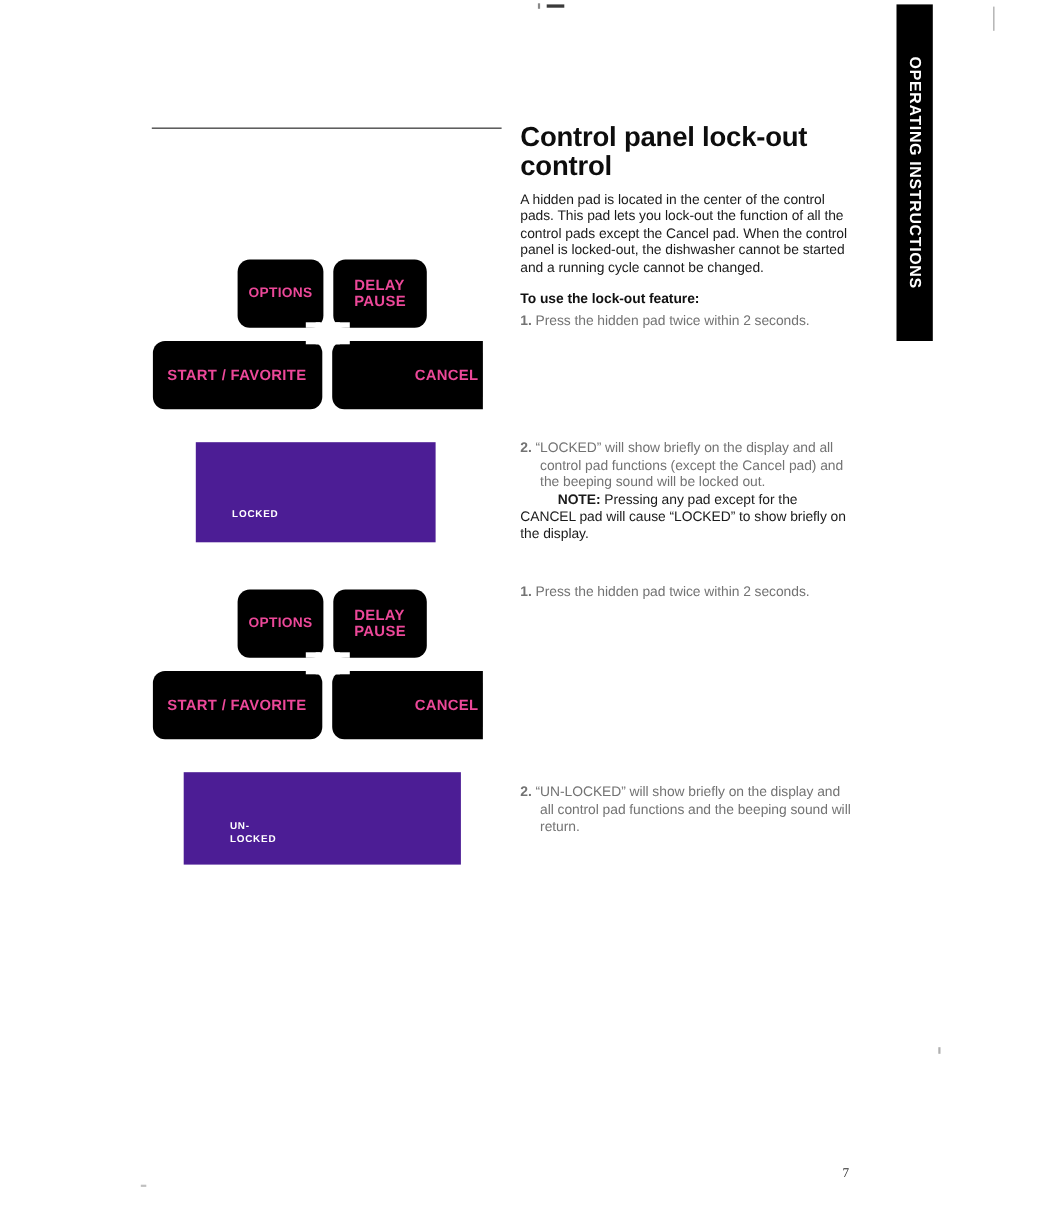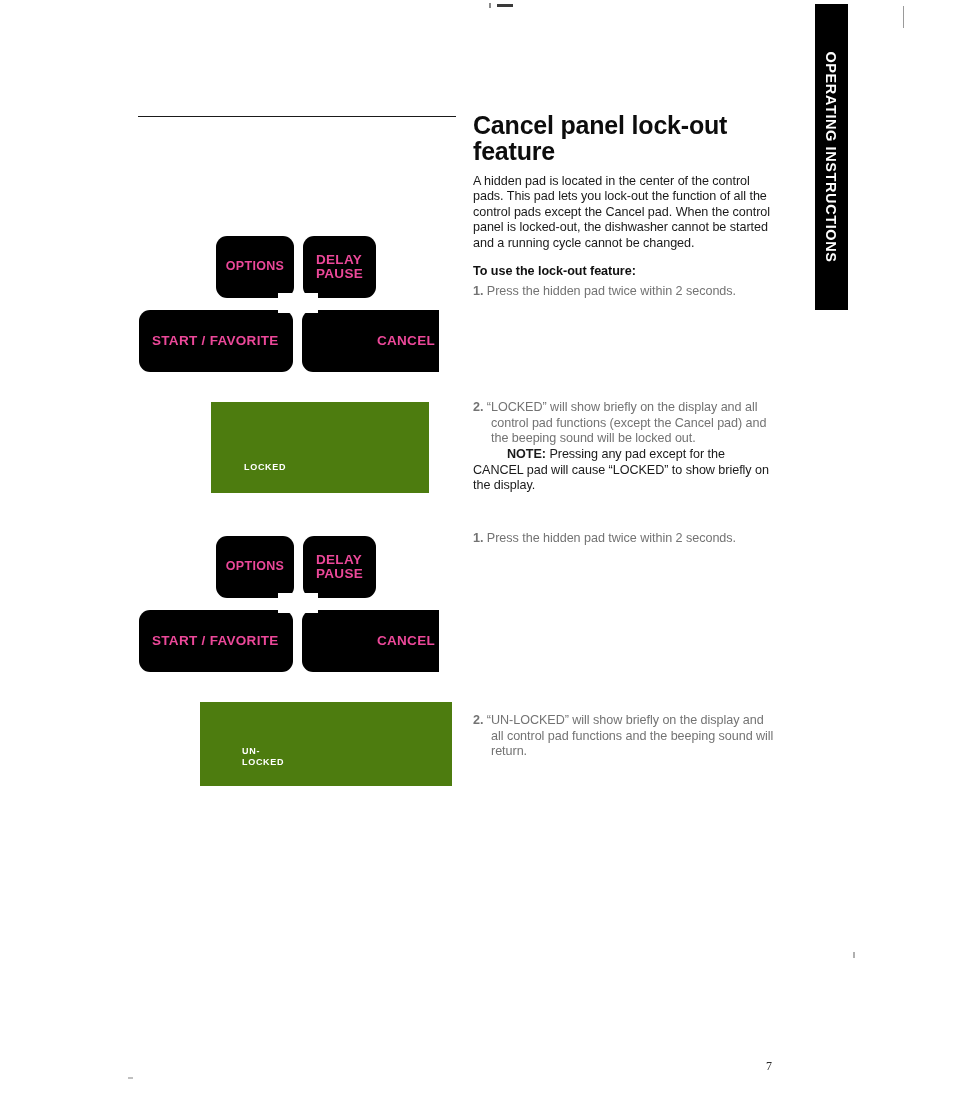--- a/index.html
+++ b/index.html
@@ -169,21 +169,21 @@
     text-align: left;
     line-height: 1.06;
     letter-spacing: 0.3px;
   }
   .pad-options {
     left: 0px; top: 0px; width: 78px; height: 62px;
     border-radius: 11px;
     font-size: 12.5px;
   }
   .pad-delay {
-    left: 87px; top: 0px; width: 73px; height: 62px;
+    left: 87px; top: 0px; width: 85px; height: 62px;
     border-radius: 11px;
     font-size: 13.5px;
   }
   .pad-start {
     left: -77px; top: 74px; width: 154px; height: 62px;
     border-radius: 11px;
     font-size: 13.5px;
     justify-content: flex-start;
     padding-left: 13px;
     box-sizing: border-box;
@@ -220,28 +220,27 @@
   .hp-bl-v { left: 11px; top: 20px; width: 5px;  height: 12px; }
   .hp-bl-d { left: 2px;  top: 20px; width: 5px;  height: 5px; }
   
   .hp-br-h { left: 29px; top: 27px; width: 13px; height: 5px; }
   .hp-br-v { left: 28px; top: 20px; width: 5px;  height: 12px; }
   .hp-br-d { left: 37px; top: 20px; width: 5px;  height: 5px; }
 
   
   .display {
     position: absolute;
-    background: #4d7c0f;
+    background: #4c1d95;
     color: #ffffff;
     font-family: "Liberation Sans Narrow", "Liberation Sans", sans-serif;
     font-weight: bold;
     font-size: 9px;
     letter-spacing: 0.7px;
     line-height: 1.25;
-    margin-left: 33px;
   }
   .display .disp-text {
     position: absolute;
   }
   .display-locked   { left: 178px; top: 402px; width: 218px; height: 91px; }
   .display-locked .disp-text { left: 33px; top: 60px; }
   .display-unlocked { left: 167px; top: 702px; width: 252px; height: 84px; }
   .display-unlocked .disp-text { left: 42px; top: 44px; white-space: pre-line; }
 
   
@@ -263,21 +262,21 @@
 <div class="scan-mark-low"></div>
 <div class="scan-mark-bl"></div>
 
 <div class="tab">
   <div class="tab-label">OPERATING INSTRUCTIONS</div>
 </div>
 
 <div class="hrule"></div>
 
 <div class="col-right">
-  <h1 class="title">Cancel panel lock-out feature</h1>
+  <h1 class="title">Control panel lock-out control</h1>
   <p class="body">A hidden pad is located in the center of the control pads. This pad lets you lock-out the function of all the control pads except the Cancel pad. When the control panel is locked-out, the dishwasher cannot be started and a running cycle cannot be changed.</p>
   <div class="sub-head">To use the lock-out feature:</div>
   <p class="step"><b>1.</b> <span>Press the hidden pad twice within 2 seconds.</span></p>
 </div>
 
 <div class="blk-step2">
   <p class="step step-hang"><b>2.</b> <span>“LOCKED” will show briefly on the display and all control pad functions (except the Cancel pad) and the beeping sound will be locked out.</span></p>
   <p class="note"><b>NOTE:</b><span> Pressing any pad except for the CANCEL pad will cause “LOCKED” to show briefly on the display.</span></p>
 </div>
 

